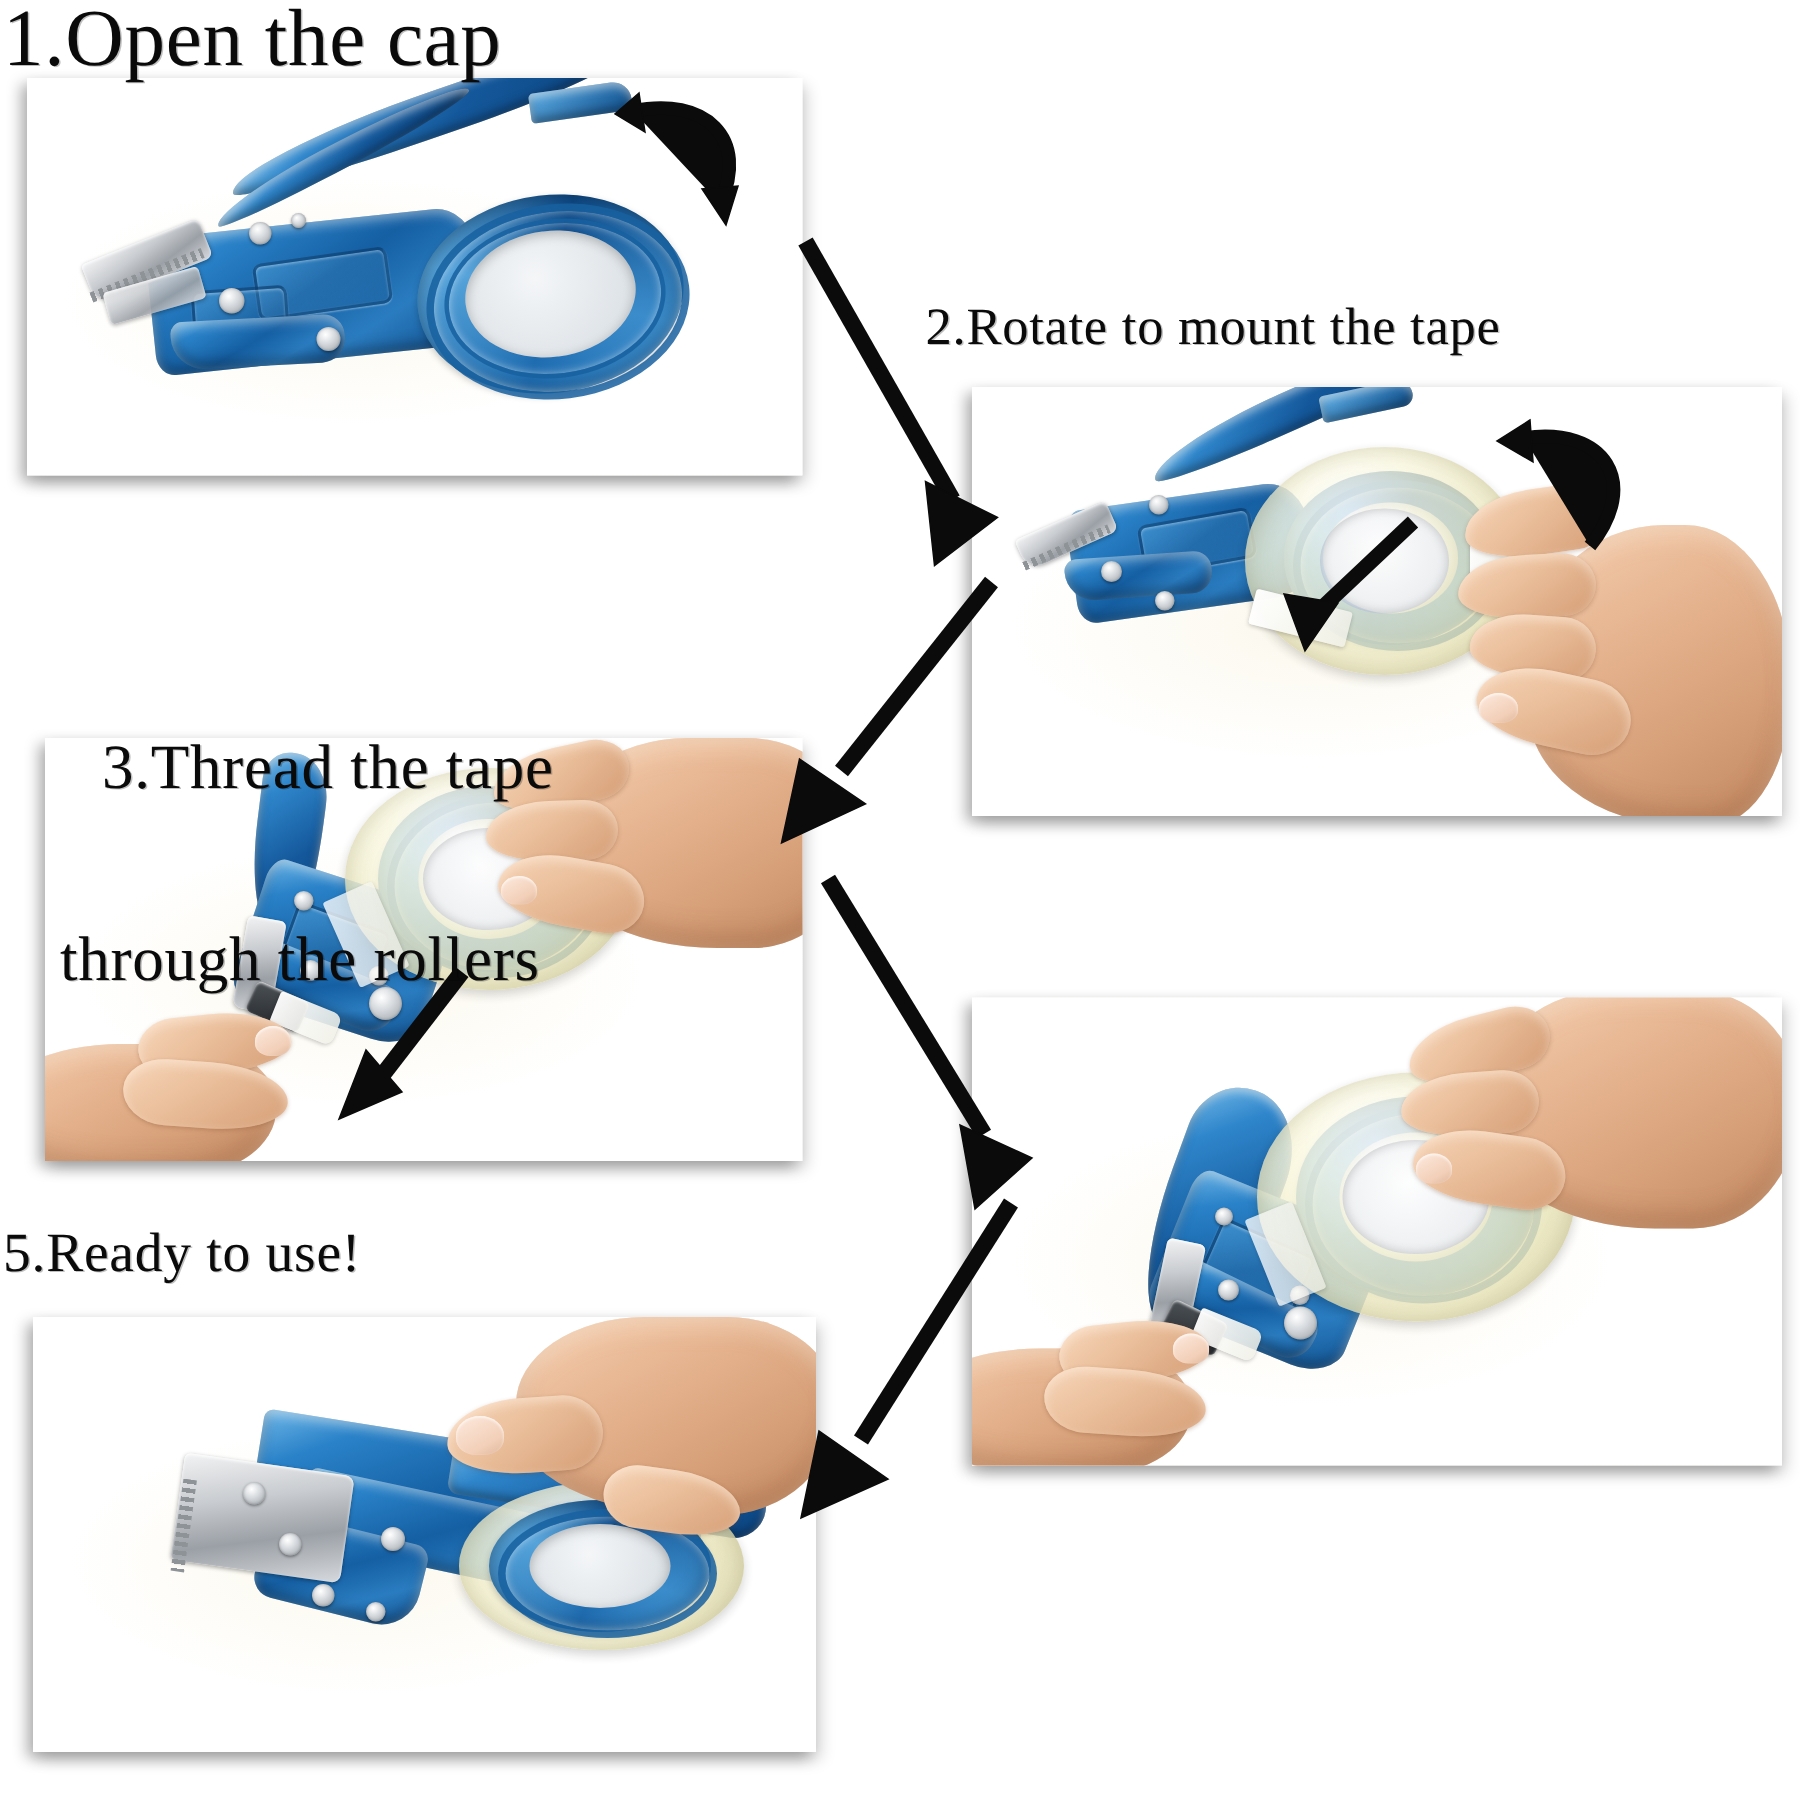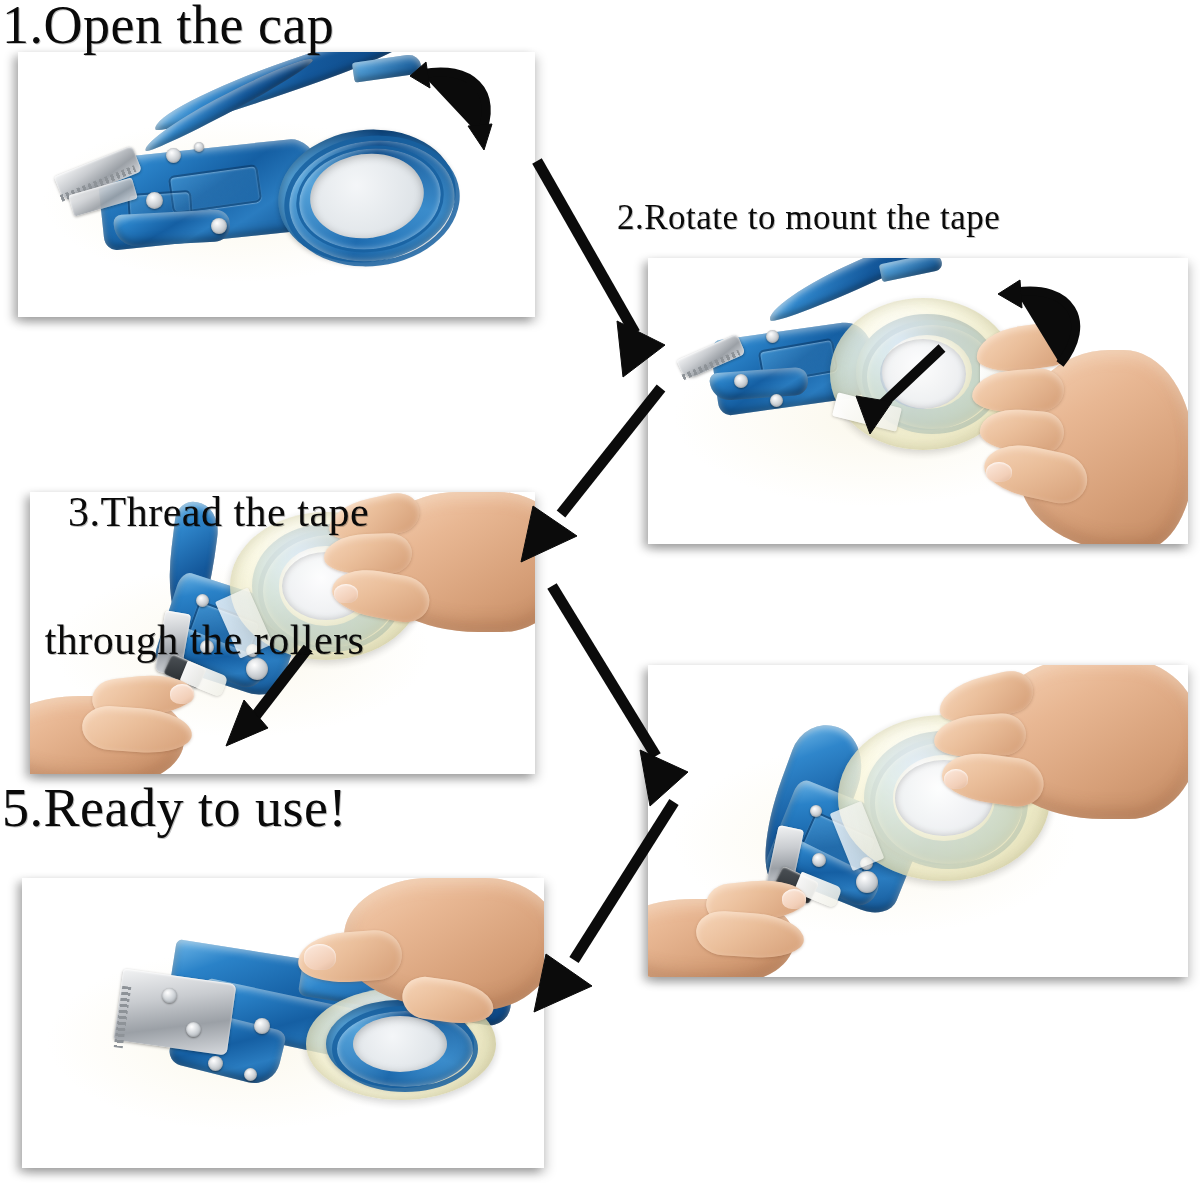--- a/index.html
+++ b/index.html
@@ -17,23 +17,23 @@
     color: #0a0a0a;
     font-family: "Liberation Serif", serif;
     font-weight: 400;
     letter-spacing: .5px;
     white-space: pre;
     line-height: 1.02;
     text-shadow: 1px 1px 0 rgba(0,0,0,.25);
   }
   #cap1 { left: 2px;   top: -2px;  font-size: 54px; }
   #cap2 { left: 617px; top: 200px; font-size: 35px; }
-  #cap3 { left: 68px;  top: 405px; font-size: 42px; text-align: center; }
+  #cap3 { left: 68px;  top: 405px; font-size: 42px; }
   #cap4 { left: 652px; top: 608px; font-size: 47px; }
-  #cap5 { left: 2px;   top: 781px; font-size: 54px; }
+  #cap5 { left: 2px;   top: 817px; font-size: 37px; }
 
   
   .panel {
     position: absolute;
     background: #fdfdfb;
     overflow: hidden;
     box-shadow: -5px 4px 9px rgba(0,0,0,.28), 3px 5px 10px rgba(0,0,0,.18);
   }
   .panel .bg {
     position: absolute; inset: 0;

